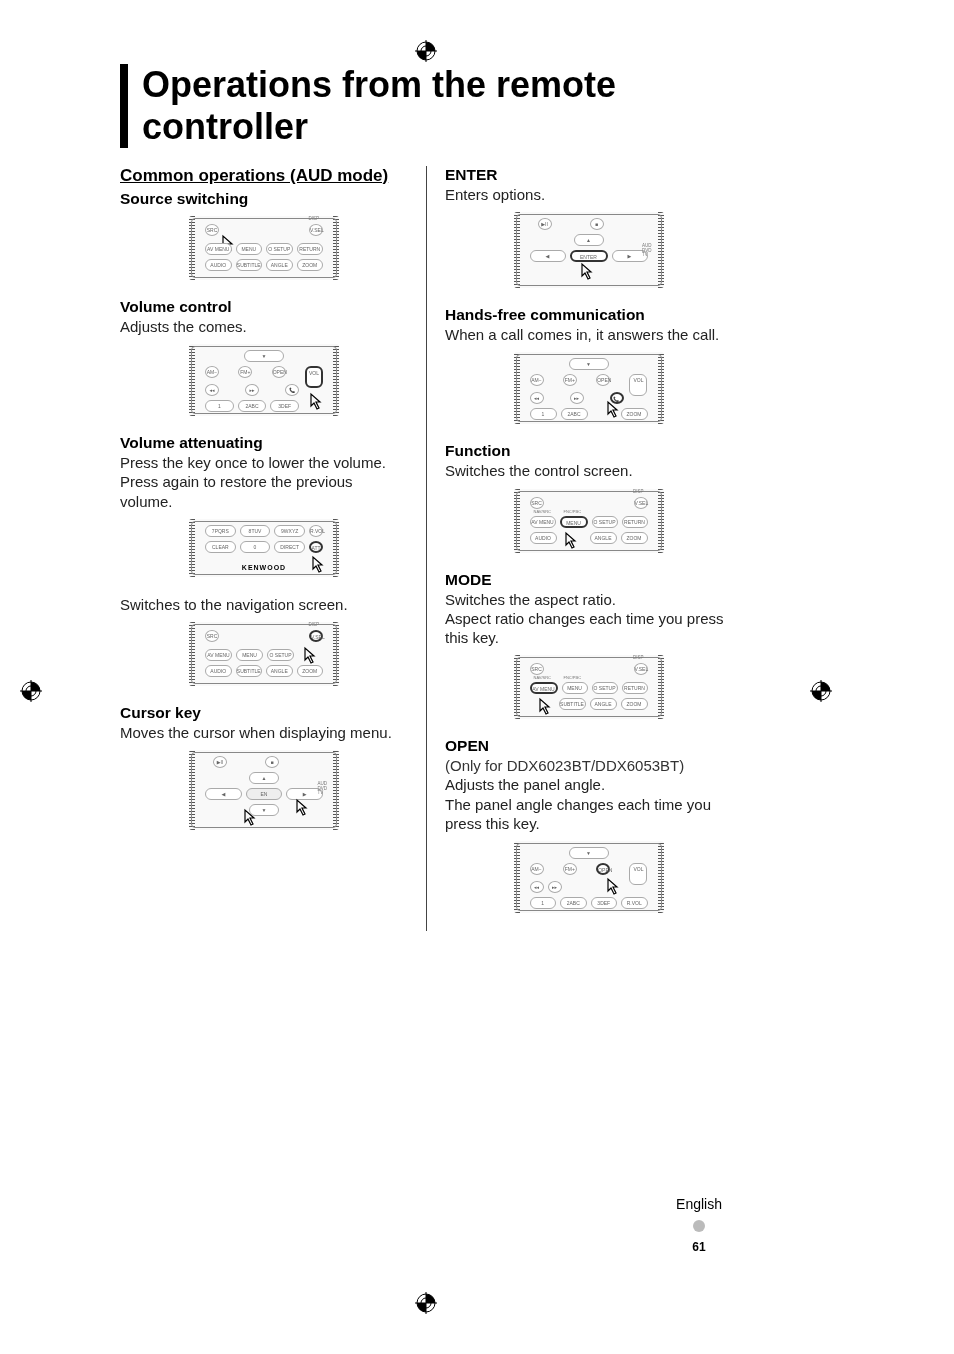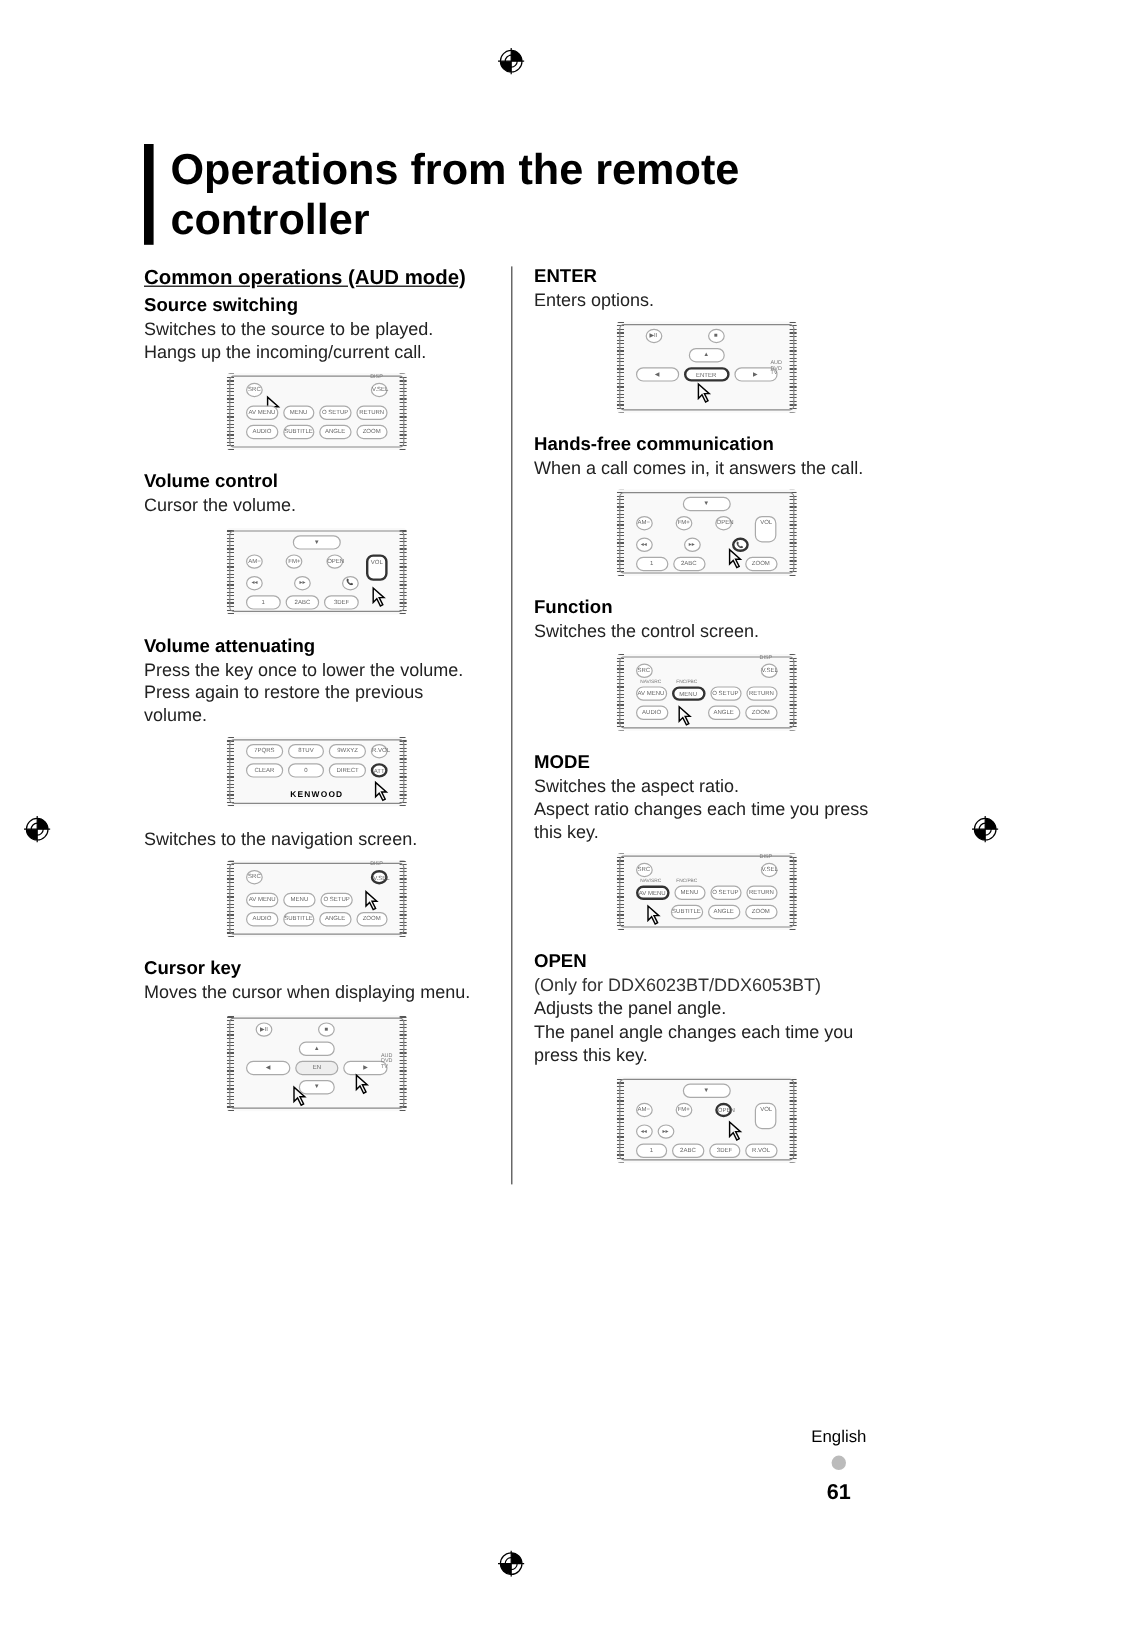--- a/index.html
+++ b/index.html
@@ -1,21 +1,21 @@
 <!DOCTYPE html>
 <html><head>
 <meta charset="utf-8">
 <style>
   * { box-sizing: border-box; margin: 0; padding: 0; }
   html, body { width: 954px; height: 1354px; background: #fff; font-family: "Helvetica Neue", Arial, sans-serif; color: #000; }
   .page {
     position: relative;
     width: 852px;
     height: 1354px;
-    padding: 100px 60px 60px 60px;
+    padding: 44px 60px 60px 60px;
   }
   .registration {
     position: absolute;
     width: 22px; height: 22px;
     left: 50%; transform: translateX(-50%);
   }
   .registration svg { display: block; }
   .reg-top { top: 40px; }
   .reg-bottom { bottom: 40px; }
   .side-reg {
@@ -135,21 +135,21 @@
     align-items: center;
     gap: 8px;
     flex-direction: column;
   }
   .footer .dot {
     display: inline-block;
     width: 12px; height: 12px;
     background: #bbb;
     border-radius: 50%;
   }
-  .footer .num { font-size: 18px; font-weight: 700; }
+  .footer .num { font-size: 12px; font-weight: 700; }
 </style>
 </head>
 <body>
 
 <div class="page">
 
   <div class="registration reg-top">
     <svg viewBox="0 0 22 22">
         <circle cx="11" cy="11" r="9" fill="none" stroke="#000" stroke-width="1"></circle>
         <circle cx="11" cy="11" r="5" fill="none" stroke="#000" stroke-width="1"></circle>
@@ -194,21 +194,20 @@
 
     <h1 class="page-title">Operations from the remote controller</h1>
 
     <div class="columns">
 
       <div class="col left">
         <div class="section-underline">Common operations (AUD mode)</div>
 
         <div class="block">
           <div class="block-title">Source switching</div>
-          <div class="block-text">Switches to the source to be played.<br>Hangs up the incoming/current call.</div>
           <div class="remote-figure">
             <div class="remote-box">
               <div class="edge-l"></div>
                 <div class="edge-r"></div>
                 <div class="outline"></div>
               <div class="btn-row" style="top:8px;">
                 <span class="rbtn circle">SRC</span>
                 <span style="flex:2"></span>
                 <span class="rbtn circle">V.SEL</span>
               </div>
@@ -229,21 +228,21 @@
                 <span class="rbtn">SUBTITLE</span>
                 <span class="rbtn">ANGLE</span>
                 <span class="rbtn">ZOOM</span>
               </div>
             </div>
           </div>
         </div>
 
         <div class="block">
           <div class="block-title">Volume control</div>
-          <div class="block-text">Cursor the volume.</div>
+          <div class="block-text">Adjusts the comes.</div>
           <div class="remote-figure">
             <div class="remote-box" style="height:72px;">
               <div class="edge-l"></div>
                 <div class="edge-r"></div>
                 <div class="outline"></div>
               <div class="btn-row" style="top:6px;justify-content:center;">
                 <span class="rbtn" style="flex:none;width:40px;">▼</span>
               </div>
               <div class="btn-row" style="top:22px;">
                 <span class="rbtn circle">AM−</span>

